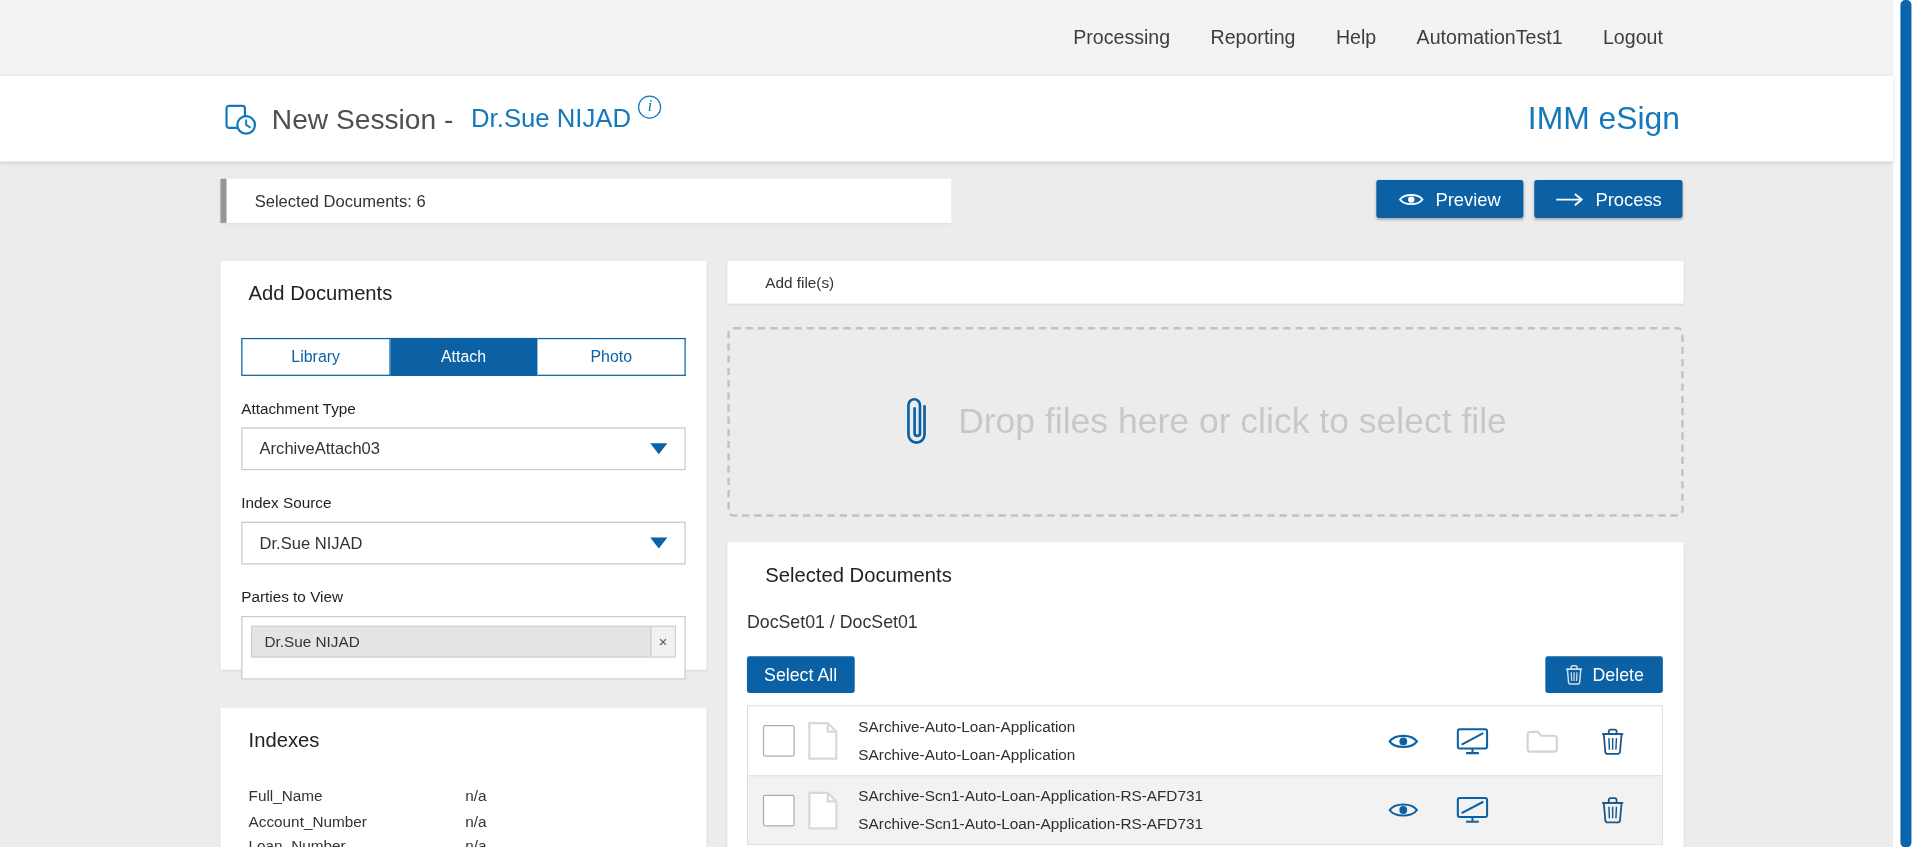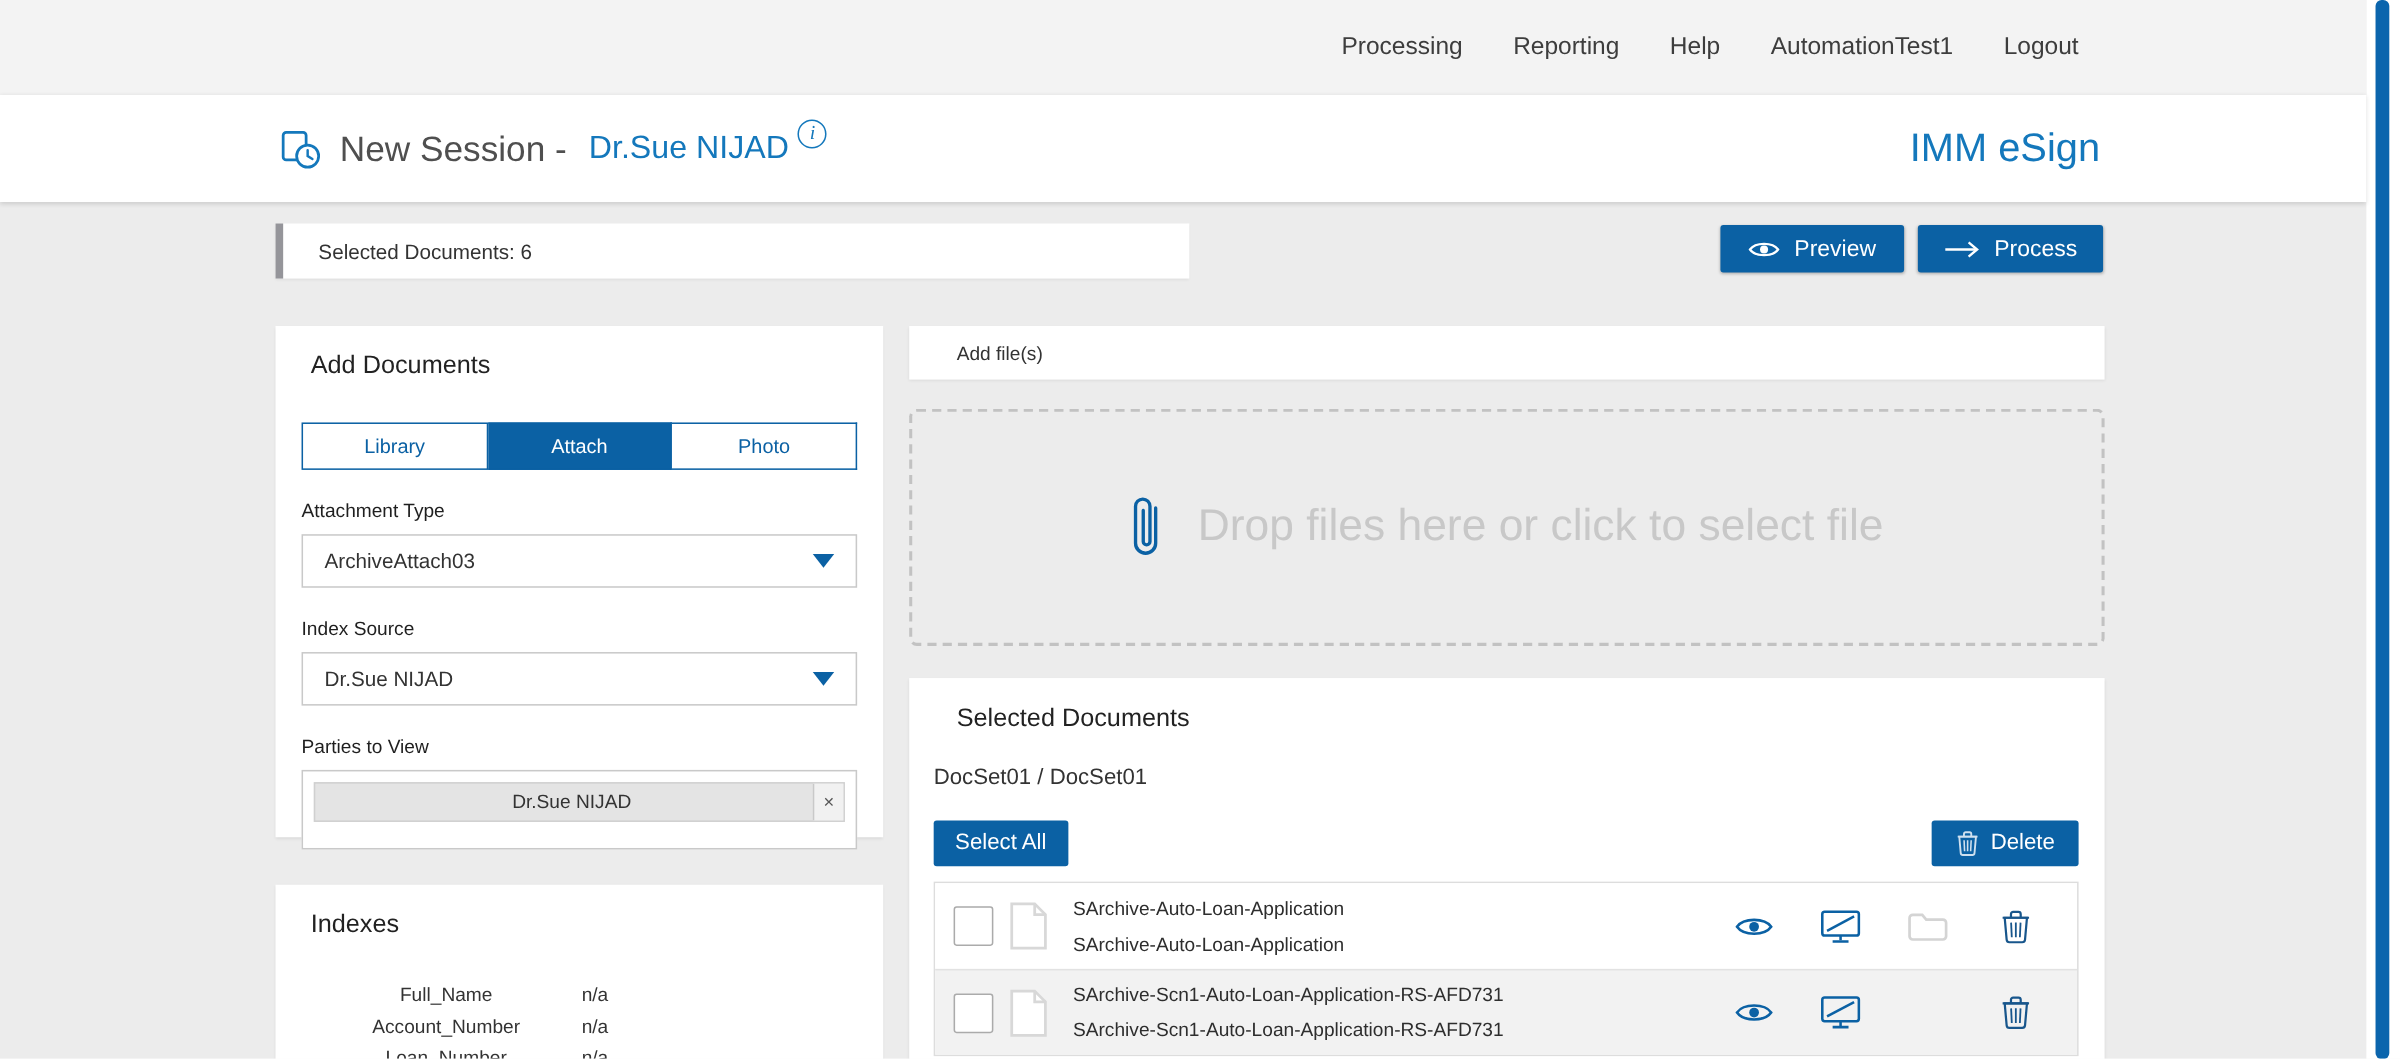--- a/index.html
+++ b/index.html
@@ -1,20 +1,20 @@
 <!DOCTYPE html>
 <html><head>
 <meta charset="utf-8">
 <title>IMM eSign - New Session</title>
 <style>
   * { box-sizing: border-box; margin: 0; padding: 0; }
   html, body { width: 1920px; height: 847px; overflow: hidden; }
   body { font-family: "Liberation Sans", sans-serif; background: #ffffff; position: relative; }
 
-  .viewport { position: absolute; left: 0; top: 0; width: 1920px; height: 847px; overflow: hidden; background: #fff; text-align: center; }
+  .viewport { position: absolute; left: 0; top: 0; width: 1920px; height: 847px; overflow: hidden; background: #fff; }
   .scale { position: absolute; left: 0; top: 0; width: 1568px; height: 692px; transform: scale(1.2245); transform-origin: 0 0; }
 
   .app-bg { position: absolute; left: 0; top: 0; width: 1546px; height: 692px; background: #ececec; }
 
   
   .topnav { position: absolute; left: 0; top: 0; width: 1546px; height: 62px; background: #f3f3f3;
             display: flex; align-items: center; justify-content: flex-end; padding-right: 188px; gap: 33px; }
   .nav-item { font-size: 16px; color: #3d3d3d; cursor: pointer; white-space: nowrap; }
 
   

